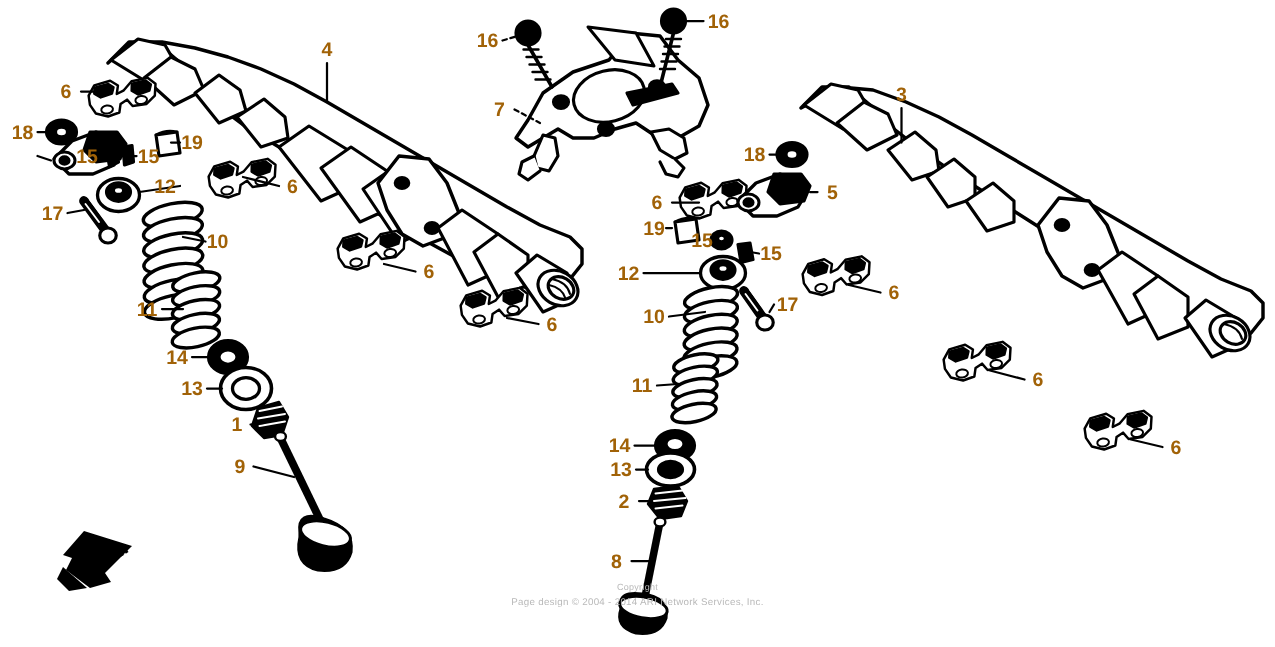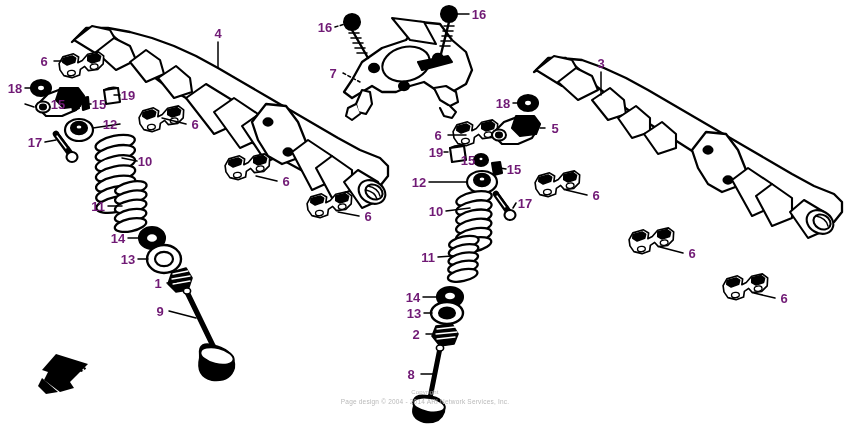--- a/index.html
+++ b/index.html
@@ -18,21 +18,21 @@
   #art {
     position: absolute;
     left: 0;
     top: 0;
   }
   .callout {
     position: absolute;
     font-family: "Liberation Sans", sans-serif;
     font-weight: bold;
     font-size: 13px;
-    color: #701a75;
+    color: #a16207;
     line-height: 1;
     white-space: nowrap;
     transform: translate(-50%, -50%);
     user-select: none;
   }
   .fr-label {
     position: absolute;
     font-family: "Liberation Sans", sans-serif;
     font-weight: bold;
     font-size: 15px;

